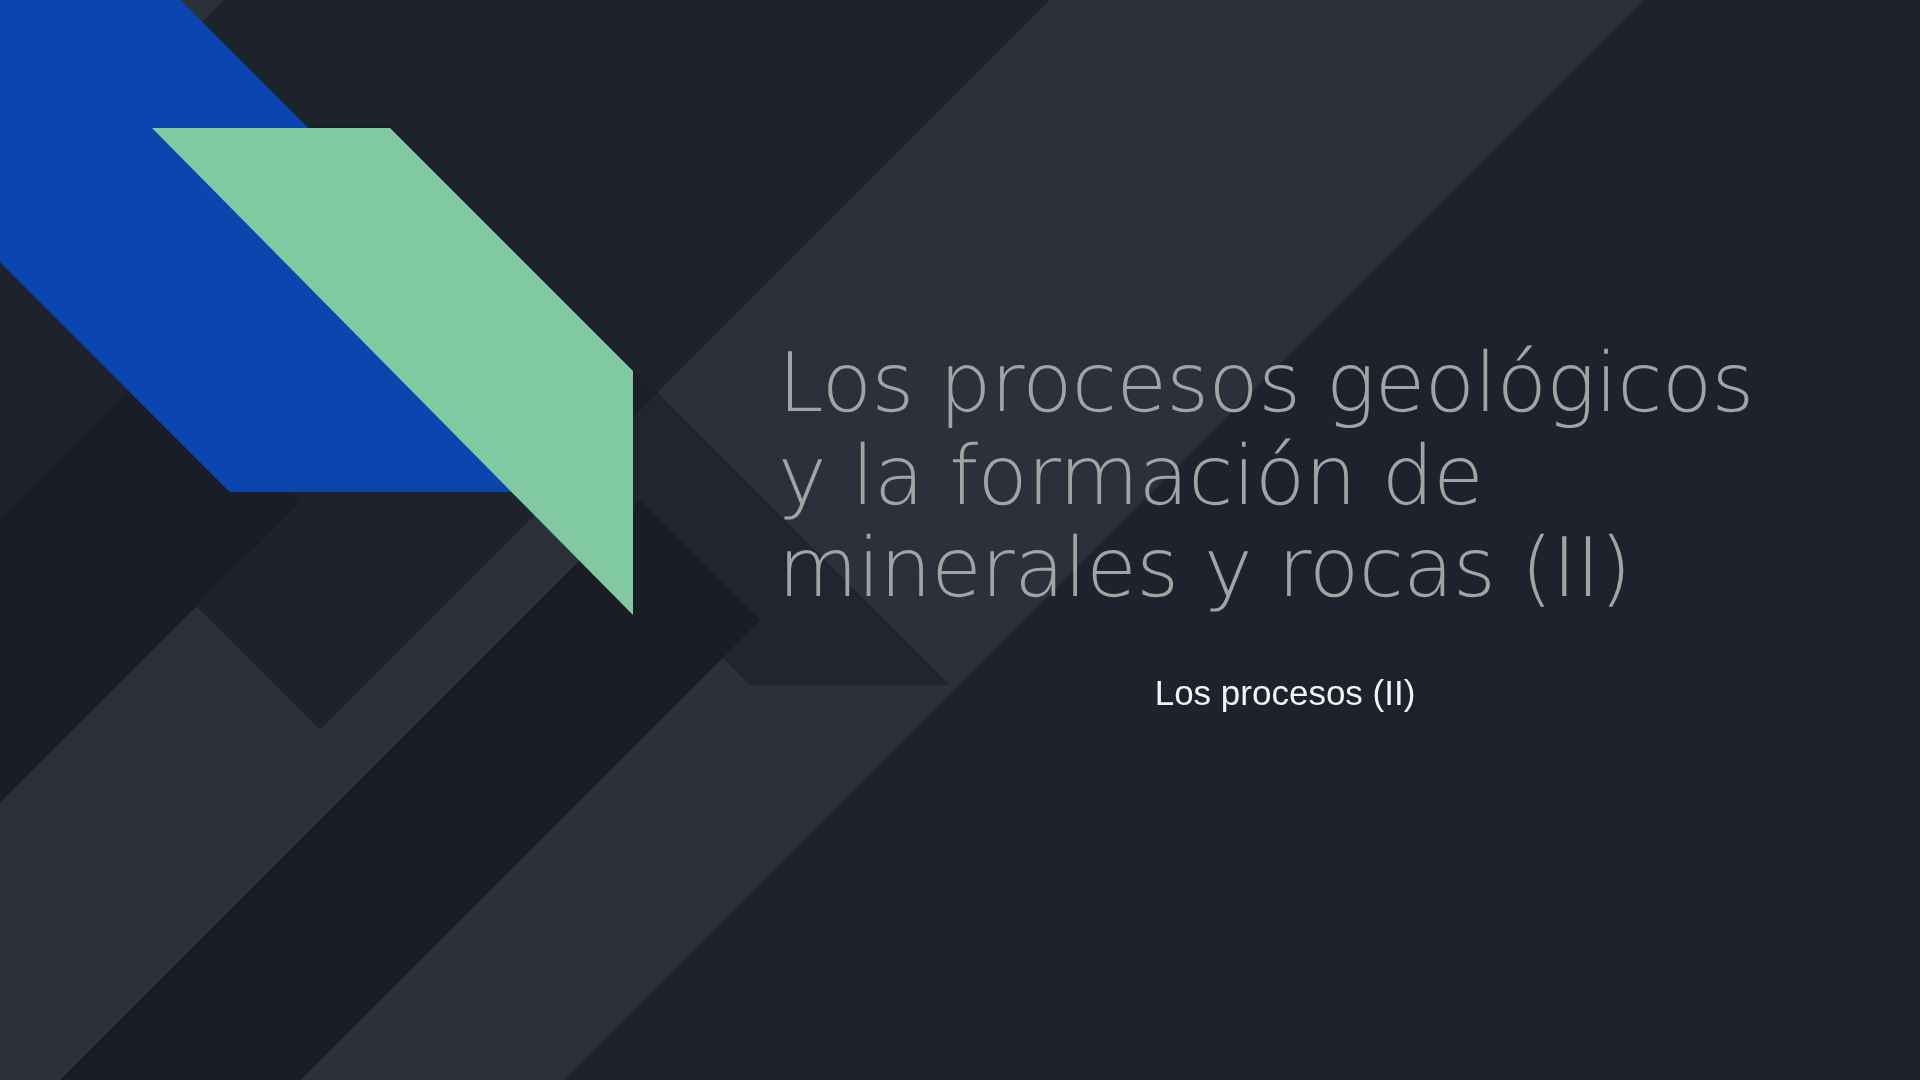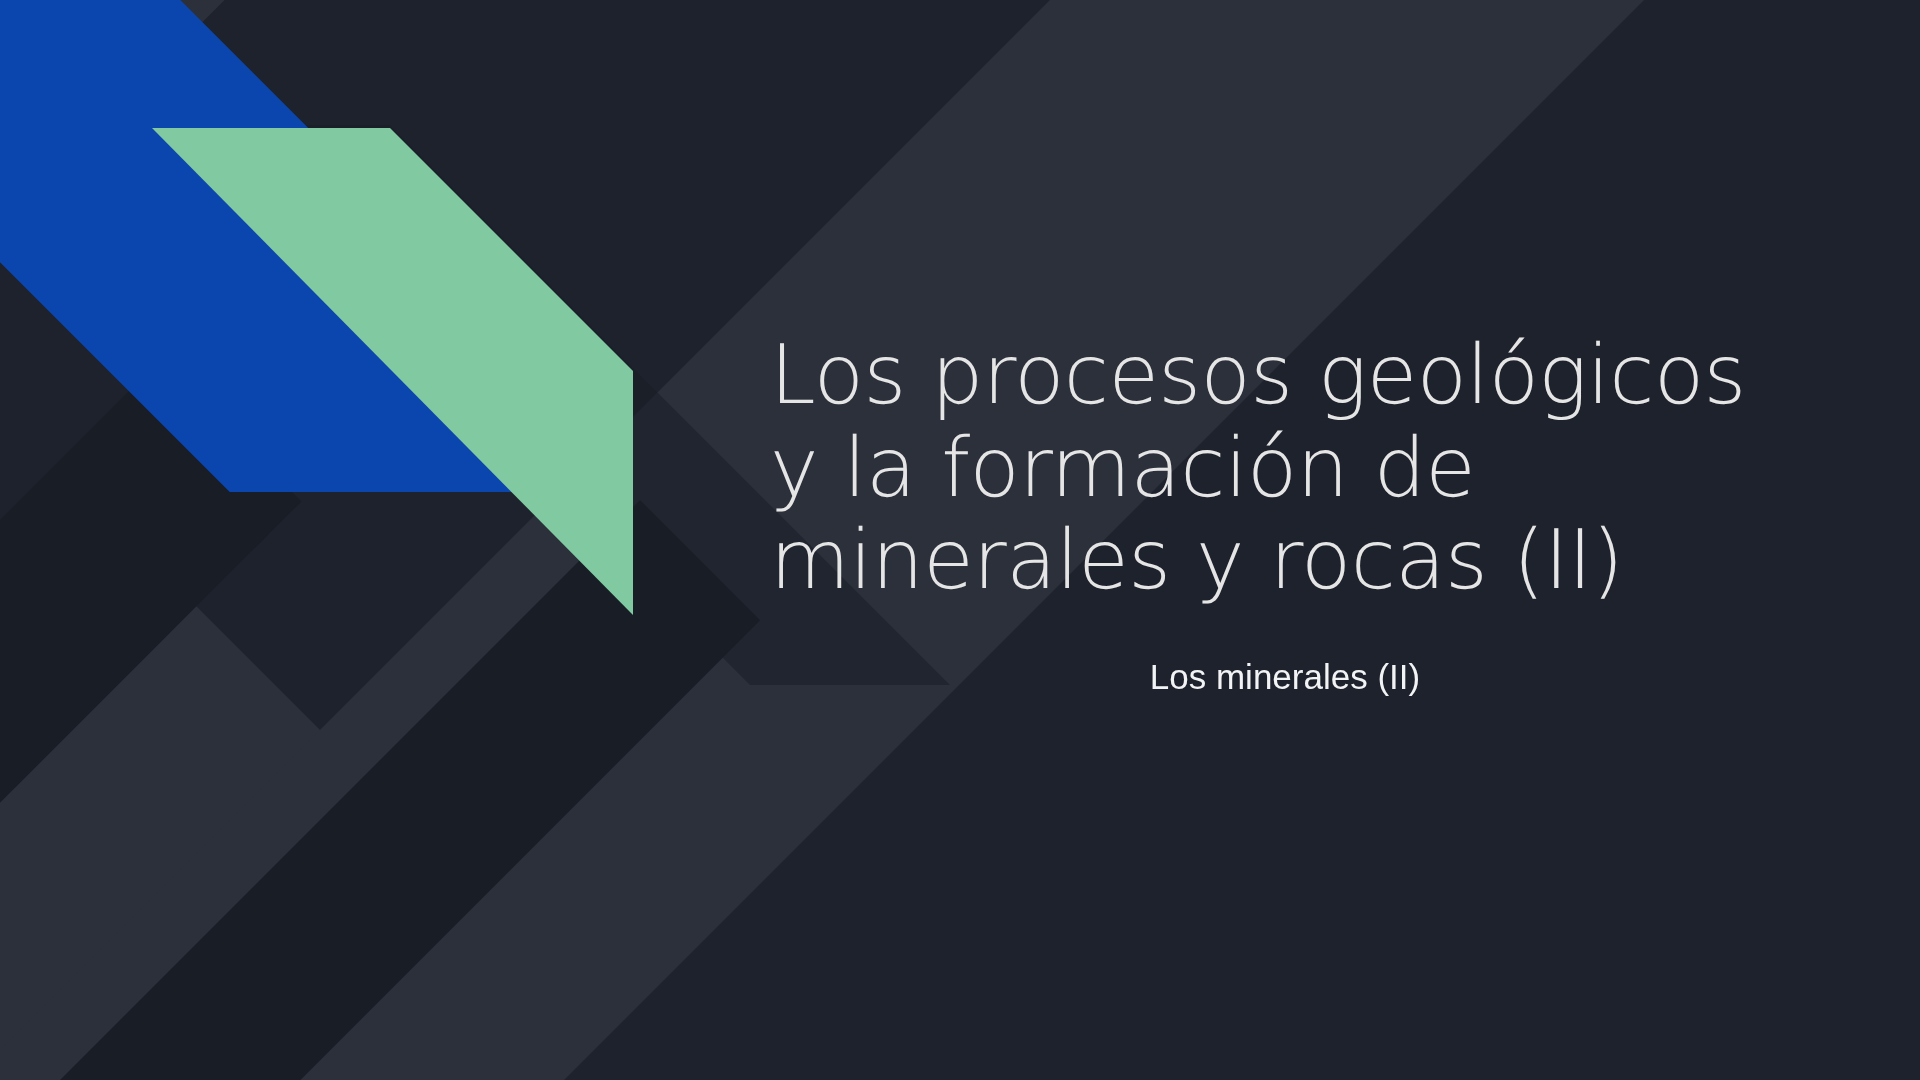--- a/index.html
+++ b/index.html
@@ -80,27 +80,27 @@
   }
 
   
   .text-block {
     position: absolute;
     left: 770px;
     top: 330px;
     width: 1030px;
   }
   .slide-title {
-    color: #e5e5e5;
+    color: #a3a3a3;
     font-family: "DejaVu Sans", sans-serif;
     font-weight: 300;
     font-size: 82px;
     line-height: 1.13;
     letter-spacing: -0.5px;
-    margin: 0;
+    margin: 8px;
     text-align: left;
     white-space: pre-line;
     font-stretch: normal;
     text-rendering: geometricPrecision;
   }
   .slide-subtitle {
     color: #f2f3f5;
     font-family: "Liberation Sans", sans-serif;
     font-weight: 400;
     font-size: 35px;
@@ -129,16 +129,16 @@
     <polygon points="190,125 390,125 950,685 750,685" fill="#191d26" opacity="0.55"></polygon>
 
     <polygon points="-220,-120 60,-120 510,330 510,492 230,492 -220,42" fill="#0b45ae"></polygon>
     <polygon points="-220,-120 60,-120 630,450 630,492 230,492 -220,42" fill="#0b45ae"></polygon>
 
     <polygon points="152,128 390,128 633,371 633,615" fill="#81c9a1"></polygon>
   </svg>
 
   <div class="text-block">
     <h1 class="slide-title">Los procesos geológicos y la formación de minerales y rocas (II)</h1>
-    <p class="slide-subtitle">Los minerales (II)</p>
+    <p class="slide-subtitle">Los procesos (II)</p>
   </div>
 
 </div>
 
 </body></html>

